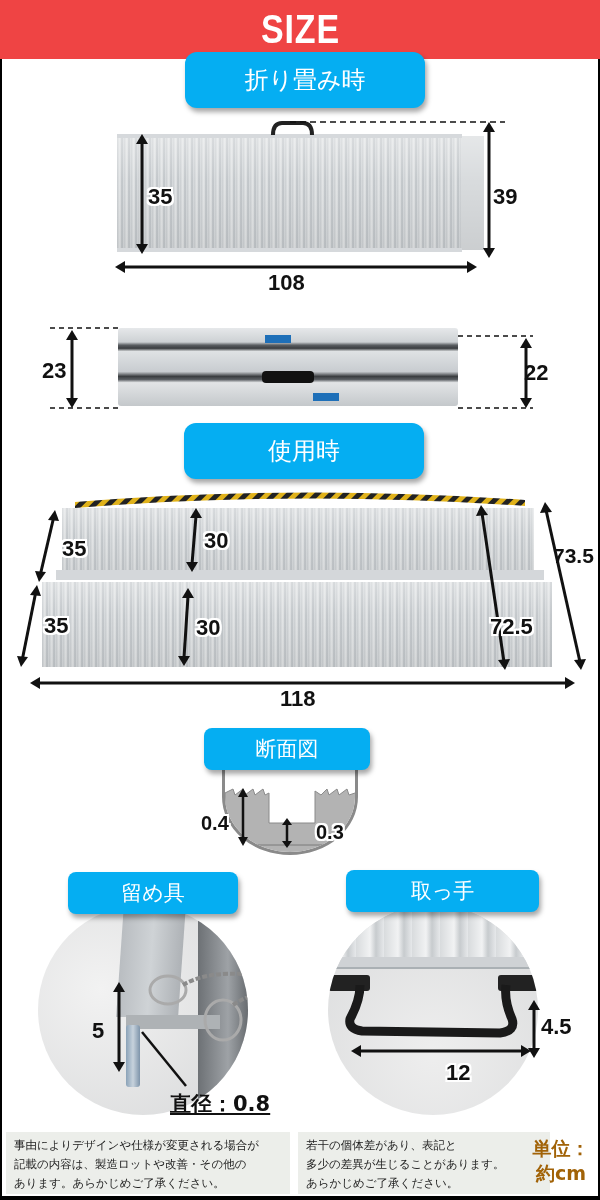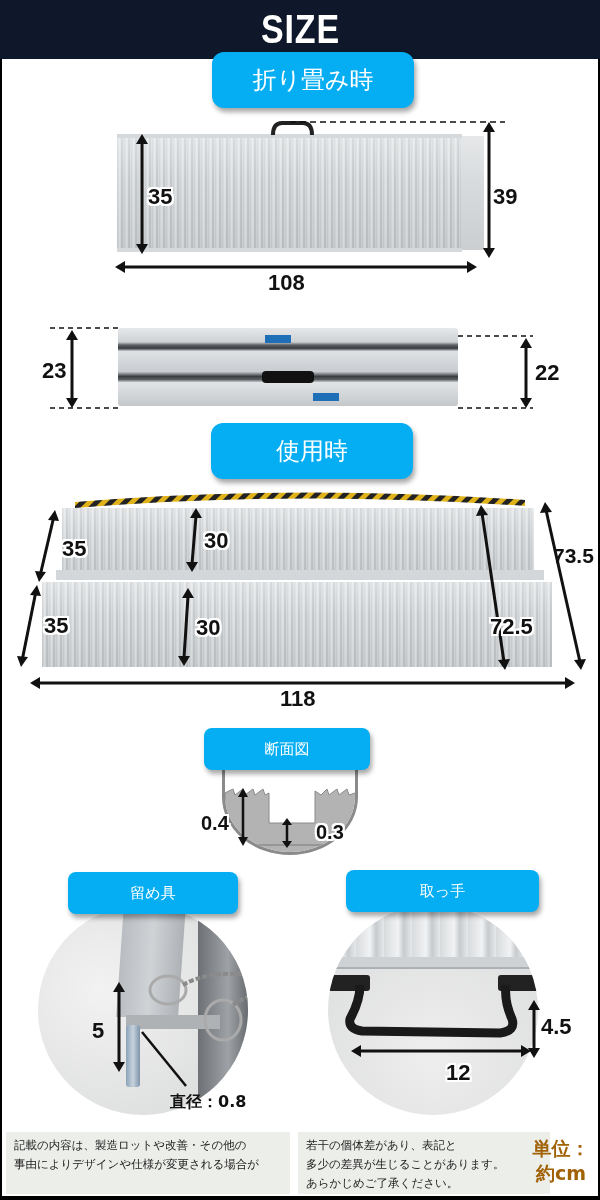--- a/index.html
+++ b/index.html
@@ -1,29 +1,29 @@
 <!DOCTYPE html>
 <html><head>
 <meta charset="utf-8">
 <style>
   * { box-sizing: border-box; margin: 0; padding: 0; }
   html, body { width: 600px; height: 1200px; background: #000; overflow: hidden; }
   body { font-family: "DejaVu Sans", "Liberation Sans", sans-serif; position: relative; }
 
   .frame { position: absolute; left: 2px; top: 0; width: 596px; height: 1196px; background: #fff; }
-  .header { position: absolute; left: 0; top: 0; width: 600px; height: 59px; background: #0f172a;
+  .header { position: absolute; left: 0; top: 0; width: 600px; height: 59px; background: #ef4444;
             display: flex; align-items: center; justify-content: center; }
   .header-title { color: #fff; font-family: "Liberation Sans", sans-serif; font-weight: 700;
                   font-size: 40px; letter-spacing: 1px; transform: scaleX(0.85); line-height: 45px; }
 
   .pill { position: absolute; background: #05aef2; color: #fff; border-radius: 12px;
           display: flex; align-items: center; justify-content: center;
           box-shadow: 2px 4px 5px rgba(0,0,0,0.35); font-family: "DejaVu Sans", sans-serif; }
-  .pill-lg { font-size: 24px; width: 202px; height: 56px; margin-left: 27px; }
-  .pill-sm { font-size: 15px; width: 166px; height: 42px; border-radius: 8px; }
+  .pill-lg { font-size: 24px; width: 240px; height: 56px; }
+  .pill-sm { font-size: 21px; width: 166px; height: 42px; border-radius: 8px; }
 
   .dim { position: absolute; font-family: "Liberation Sans", sans-serif; font-weight: 700; color: #111;
          font-size: 22px; line-height: 1; }
   .dim.outline { color: #111; text-shadow: -2px -2px 0 #fff, 2px -2px 0 #fff, -2px 2px 0 #fff, 2px 2px 0 #fff,
                   0 2px 0 #fff, 2px 0 0 #fff, 0 -2px 0 #fff, -2px 0 0 #fff; }
 
   svg { position: absolute; overflow: visible; }
 
   .ramp { position: absolute; background: repeating-linear-gradient(90deg, #c9cdd0 0px, #e7e9ea 3px, #b9bec2 5px, #dfe2e4 7px); }
   .ramp::after { content:""; position:absolute; inset:0;
@@ -98,21 +98,21 @@
   <span class="dim" style="left:42px; top:360px;">23</span>
   <svg style="left:458px; top:335px;" width="75" height="74">
     <line x1="0" y1="1" x2="75" y2="1" stroke="#111" stroke-width="1.5" stroke-dasharray="5,4"></line>
     <line x1="0" y1="73" x2="75" y2="73" stroke="#111" stroke-width="1.5" stroke-dasharray="5,4"></line>
   </svg>
   <svg style="left:519px; top:338px;" width="14" height="70">
     <line x1="7" y1="8" x2="7" y2="62" stroke="#111" stroke-width="3"></line>
     <polygon points="7,0 1,10 13,10" fill="#111"></polygon>
       <polygon points="7,70 1,60 13,60" fill="#111"></polygon>
   </svg>
-  <span class="dim" style="left:535px; top:362px;text-align:right;">22</span>
+  <span class="dim" style="left:524px; top:362px;text-align:right;">22</span>
 </div>
 
 <div class="pill pill-lg" style="left:184px; top:423px;">使用時</div>
 
 <div>
   <svg style="left:70px; top:490px;" width="460" height="20">
     <defs>
         <pattern id="hz" width="10" height="10" patternUnits="userSpaceOnUse" patternTransform="rotate(45)">
           <rect width="5" height="10" fill="#e0b21a"></rect>
           <rect x="5" width="5" height="10" fill="#222"></rect>
@@ -207,21 +207,21 @@
 <div class="pill pill-sm" style="left:68px; top:872px; width:170px; height:42px;">留め具</div>
 <svg style="left:112px; top:982px;" width="14" height="90">
   <line x1="7" y1="8" x2="7" y2="82" stroke="#111" stroke-width="3"></line>
   <polygon points="7,0 1,10 13,10" fill="#111"></polygon>
     <polygon points="7,90 1,80 13,80" fill="#111"></polygon>
 </svg>
 <span class="dim" style="left:92px; top:1020px;">5</span>
 <svg style="left:140px; top:1030px;" width="50" height="60">
   <line x1="2" y1="2" x2="46" y2="56" stroke="#111" stroke-width="2.5"></line>
 </svg>
-<span class="dim" style="left:170px; top:1094px; font-size:16px; font-family:'DejaVu Sans', sans-serif;">直径：0.8</span>
+<span class="dim" style="left:170px; top:1094px; font-size:21px; font-family:'DejaVu Sans', sans-serif;text-decoration:underline;">直径：0.8</span>
 
 <div class="circle" style="left:328px; top:905px; width:210px; height:210px; background:radial-gradient(circle at 50% 70%, #eeeeee, #d9dadb);">
   <div style="position:absolute; left:0; top:0; width:210px; height:52px; background:repeating-linear-gradient(90deg,#d8dbdd 0,#f1f2f3 14px,#c7cbce 20px,#e6e8ea 28px);"></div>
   <div style="position:absolute; left:0; top:52px; width:210px; height:12px; background:#cfd2d5; border-bottom:2px solid #aab0b4;"></div>
   <div style="position:absolute; left:0; top:70px; width:42px; height:16px; background:#222; border-radius:3px;"></div>
   <div style="position:absolute; left:170px; top:70px; width:42px; height:16px; background:#222; border-radius:3px;"></div>
   <svg style="left:20px; top:76px;" width="170" height="60">
     <path d="M12 4 Q12 20 2 38 Q0 48 14 50 L152 52 Q168 50 164 38 Q156 20 158 4" fill="none" stroke="#1a1a1a" stroke-width="9" stroke-linejoin="round"></path>
   </svg>
 </div>
@@ -233,22 +233,23 @@
 </svg>
 <span class="dim outline" style="left:428px; top:1062px;margin-left:18px;">12</span>
 <svg style="left:527px; top:1000px;" width="14" height="58">
   <line x1="7" y1="8" x2="7" y2="50" stroke="#111" stroke-width="3"></line>
   <polygon points="7,0 1,10 13,10" fill="#111"></polygon>
     <polygon points="7,58 1,48 13,48" fill="#111"></polygon>
 </svg>
 <span class="dim" style="left:541px; top:1016px;">4.5</span>
 
 <div class="note" style="left:6px; top:1132px; width:284px; height:62px;">
+  <div>事由によりデザインや仕様が変更される場合が</div>
   <div>記載の内容は、製造ロットや改善・その他の</div>
-  <div>事由によりデザインや仕様が変更される場合が</div>
+  <div>あります。あらかじめご了承ください。</div>
 </div>
 <div class="note" style="left:298px; top:1132px; width:252px; height:62px;">
   <div>若干の個体差があり、表記と</div>
   <div>多少の差異が生じることがあります。</div>
   <div>あらかじめご了承ください。</div>
 </div>
 <div class="unit" style="left:526px; top:1136px; width:70px;">
   <div>単位：</div>
   <div>約cm</div>
 </div>

